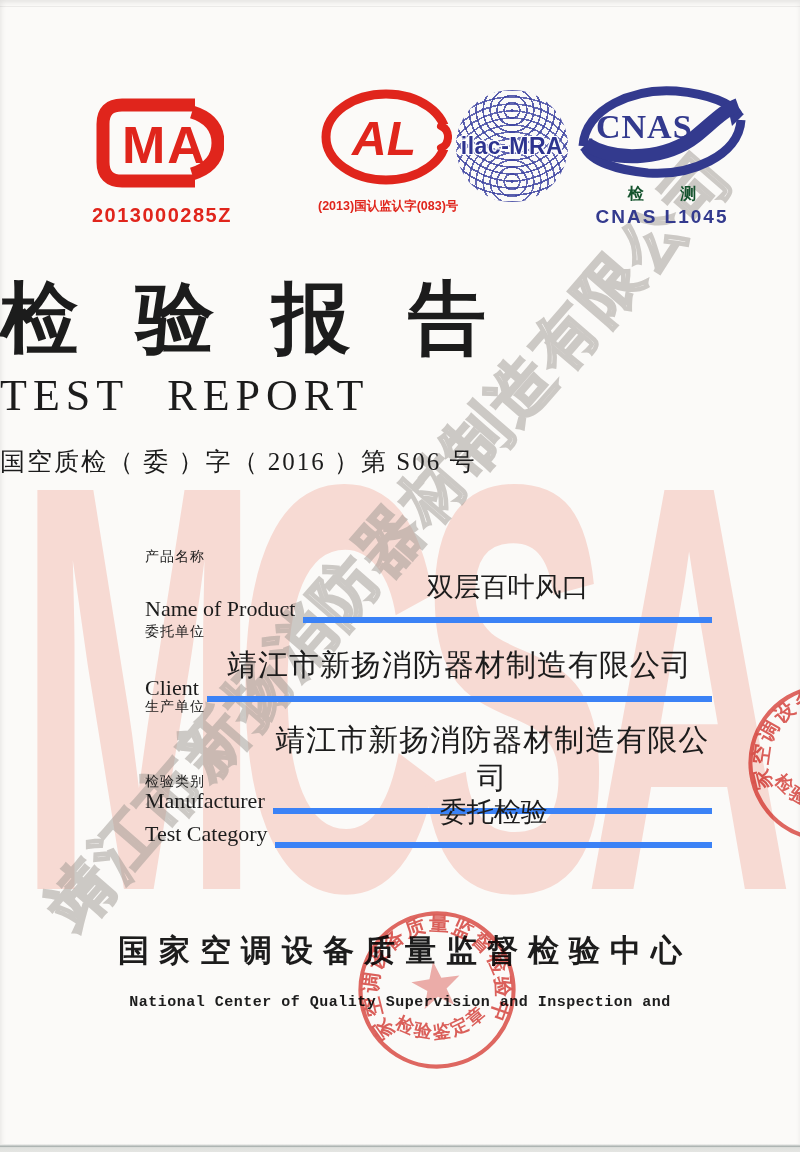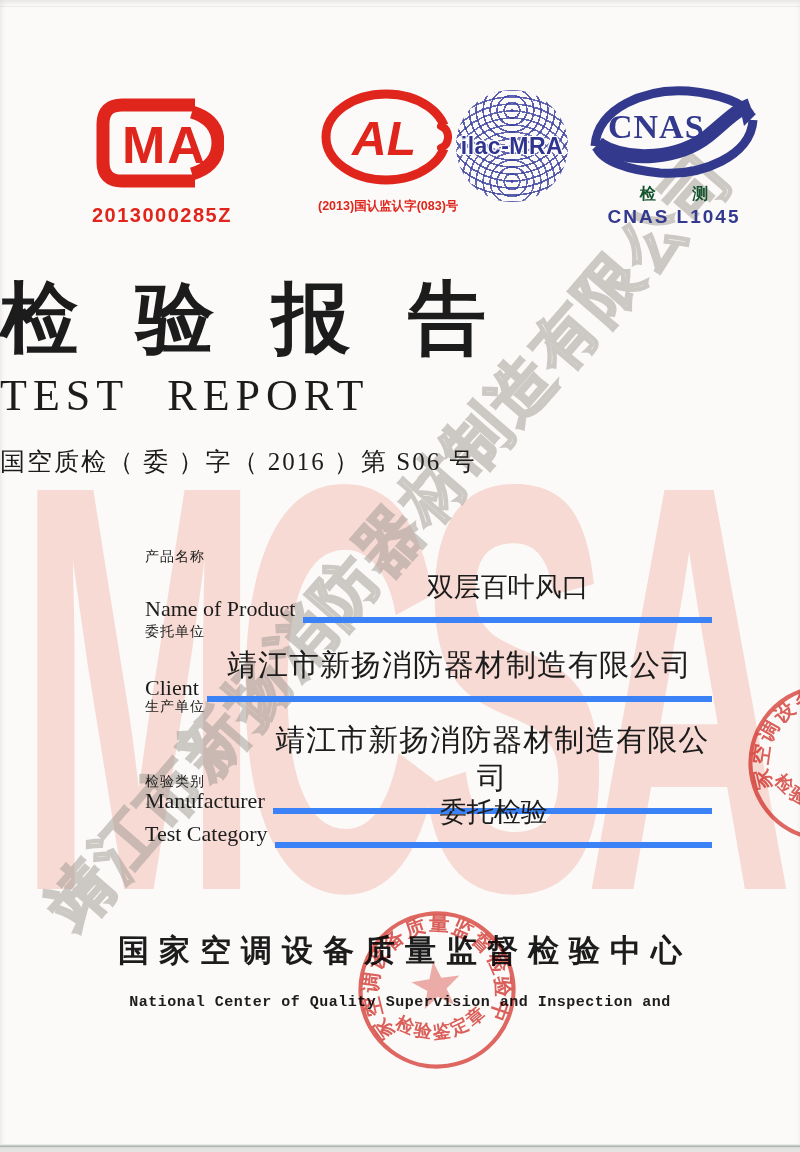--- a/index.html
+++ b/index.html
@@ -36,21 +36,21 @@
     background:
       repeating-radial-gradient(circle at 50% 18%, rgba(60,66,160,.85) 0 1.6px, rgba(255,255,255,0) 1.6px 7px),
       repeating-radial-gradient(circle at 50% 82%, rgba(60,66,160,.8) 0 1.6px, rgba(255,255,255,0) 1.6px 7px);
   }
   .ilac-text{
     position:absolute;left:50%;top:50%;transform:translate(-50%,-50%);
     font-family:"Liberation Sans",sans-serif;font-weight:bold;font-size:23px;
     color:#2e3490;letter-spacing:.5px;white-space:nowrap;
     text-shadow:0 0 4px #fff,1px 1px 0 #fff,-1px -1px 0 #fff,1px -1px 0 #fff,-1px 1px 0 #fff;
   }
-  .cnas{left:588px;top:86px;width:172px;}
+  .cnas{left:576px;top:86px;width:172px;}
   .cnas-sub{margin-top:2px;font-weight:bold;font-size:16px;letter-spacing:16px;
     color:#14532d;font-family:"Liberation Sans",sans-serif;text-indent:16px;}
   .cnas-code{margin-top:1px;font-family:"Liberation Sans",sans-serif;font-weight:bold;
     font-size:19px;letter-spacing:2px;color:#333a8e;}
   
   .title-block{position:absolute;left:0;right:0;top:276px;z-index:2;}
   .title-zh{display:inline-block;font-family:"Liberation Sans","DejaVu Sans",sans-serif;
     font-weight:700;font-size:78px;letter-spacing:58px;margin-right:-58px;line-height:1.1;}
   .title-en{margin-top:8px;font-size:44px;letter-spacing:6px;word-spacing:22px;font-weight:500;}
   .report-no{margin-top:24px;font-size:25px;letter-spacing:2px;}

